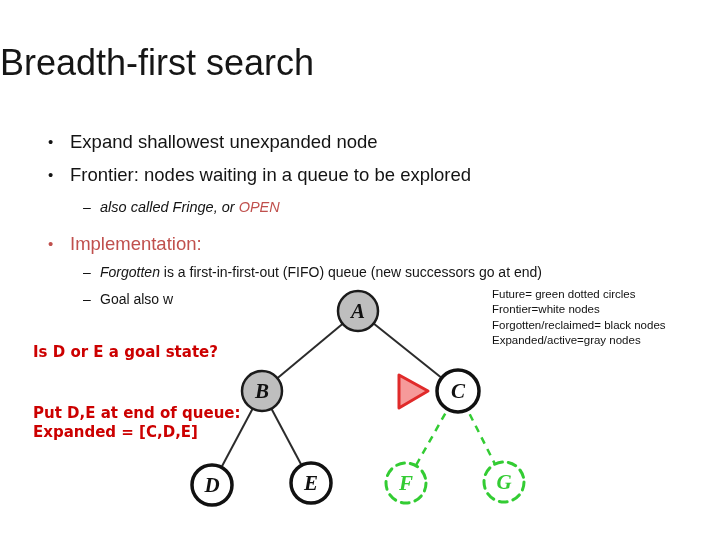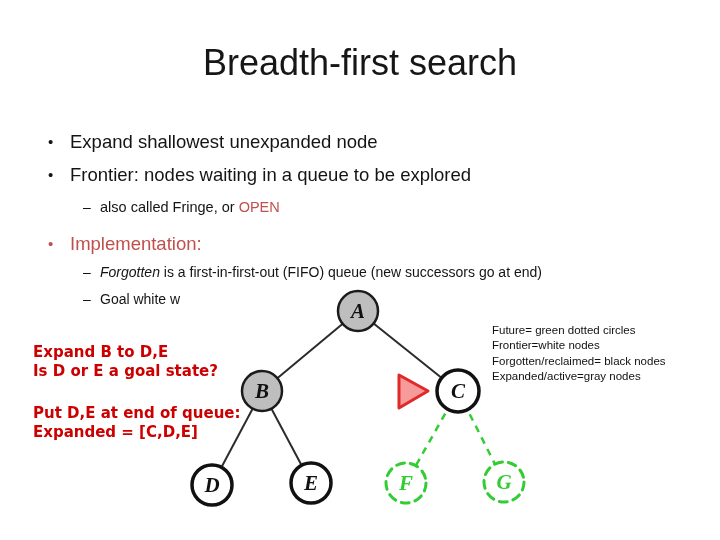--- a/index.html
+++ b/index.html
@@ -2,30 +2,30 @@
 <html><head>
 <meta charset="utf-8">
 <style>
   html,body { margin:0; padding:0; background:#888; }
   .slide {
     position:relative; width:720px; height:540px; background:#ffffff;
     overflow:hidden; font-family:"Liberation Sans", sans-serif; color:#141414;
   }
   .abs { position:absolute; white-space:nowrap; }
   .title {
-    position:absolute; top:42px; left:0; width:720px; text-align:center;
+    position:absolute; top:42px; left:0; width:720px; text-align:left;
     font-size:36px; color:#161616;
   }
   .bullet { font-size:18.5px; left:48px; }
   .bullet .mk { display:inline-block; width:22px; font-size:15px; vertical-align:1px; }
   .sub { font-size:14px; left:83px; }
   .sub .mk { display:inline-block; width:17px; font-size:14px; }
-  .sub1 { font-size:14.5px; }
+  .sub1 { font-size:14.5px;font-style:italic; }
   .accent { color:#C0504D; }
-  .legend { left:492px; top:287px; font-size:11.5px; line-height:15.3px; color:#111;margin-top:36px; }
+  .legend { left:492px; top:287px; font-size:11.5px; line-height:15.3px; color:#111; }
   .redtext {
     left:33px; font-size:15px; font-weight:bold; line-height:19px;
     color:#CC0000; font-family:"DejaVu Sans", sans-serif;
   }
   .block1 { top:343px; }
   .block2 { top:404px; }
   svg.tree { position:absolute; left:0; top:0; pointer-events:none; }
   svg.tree text {
     font-family:"Liberation Serif", serif; font-style:italic; font-weight:600;
     font-size:21px; fill:#111; text-anchor:middle;
@@ -53,32 +53,31 @@
 
   <div class="abs bullet accent" style="top:233px">
     <span class="mk">•</span><span>Implementation:</span>
   </div>
 
   <div class="abs sub" style="top:264px">
     <span class="mk">–</span><i>Forgotten</i><span> is a first-in-first-out (FIFO) queue (new successors go at end)</span>
   </div>
 
   <div class="abs sub" style="top:291px">
-    <span class="mk">–</span><span>Goal white w</span>
+    <span class="mk">–</span><span>Goal also w</span>
   </div>
 
   <div class="abs legend">
     <div>Future= green dotted circles</div>
     <div>Frontier=white nodes</div>
     <div>Forgotten/reclaimed= black nodes</div>
     <div>Expanded/active=gray nodes</div>
   </div>
 
   <div class="abs redtext block1">
-    <div>Expand B to D,E</div>
     <div>Is D or E a goal state?</div>
   </div>
 
   <div class="abs redtext block2">
     <div>Put D,E at end of queue:</div>
     <div>Expanded = [C,D,E]</div>
   </div>
 
   <svg class="tree" width="720" height="540" viewBox="0 0 720 540">
 

